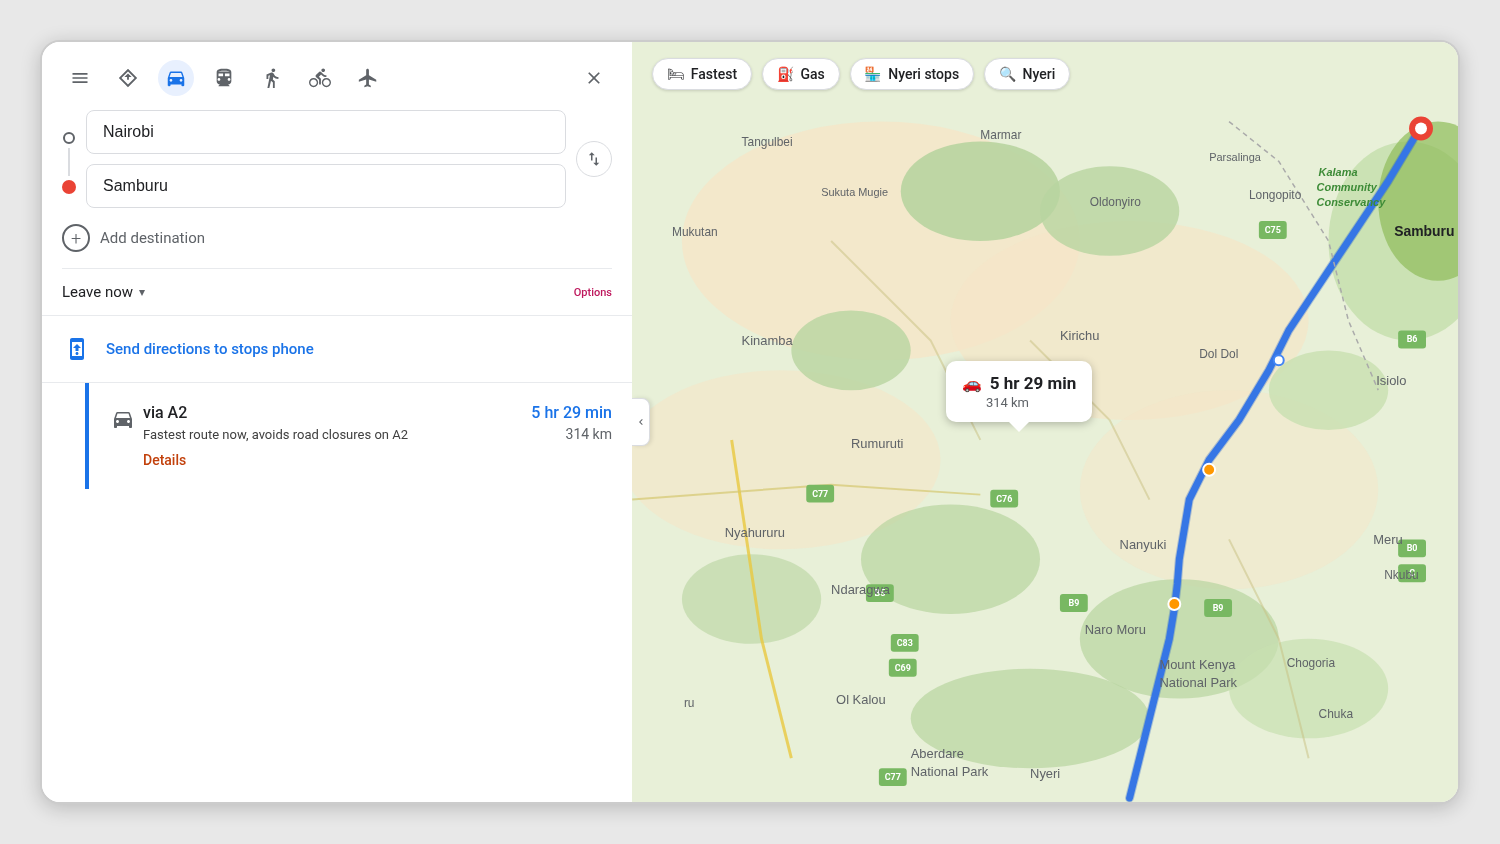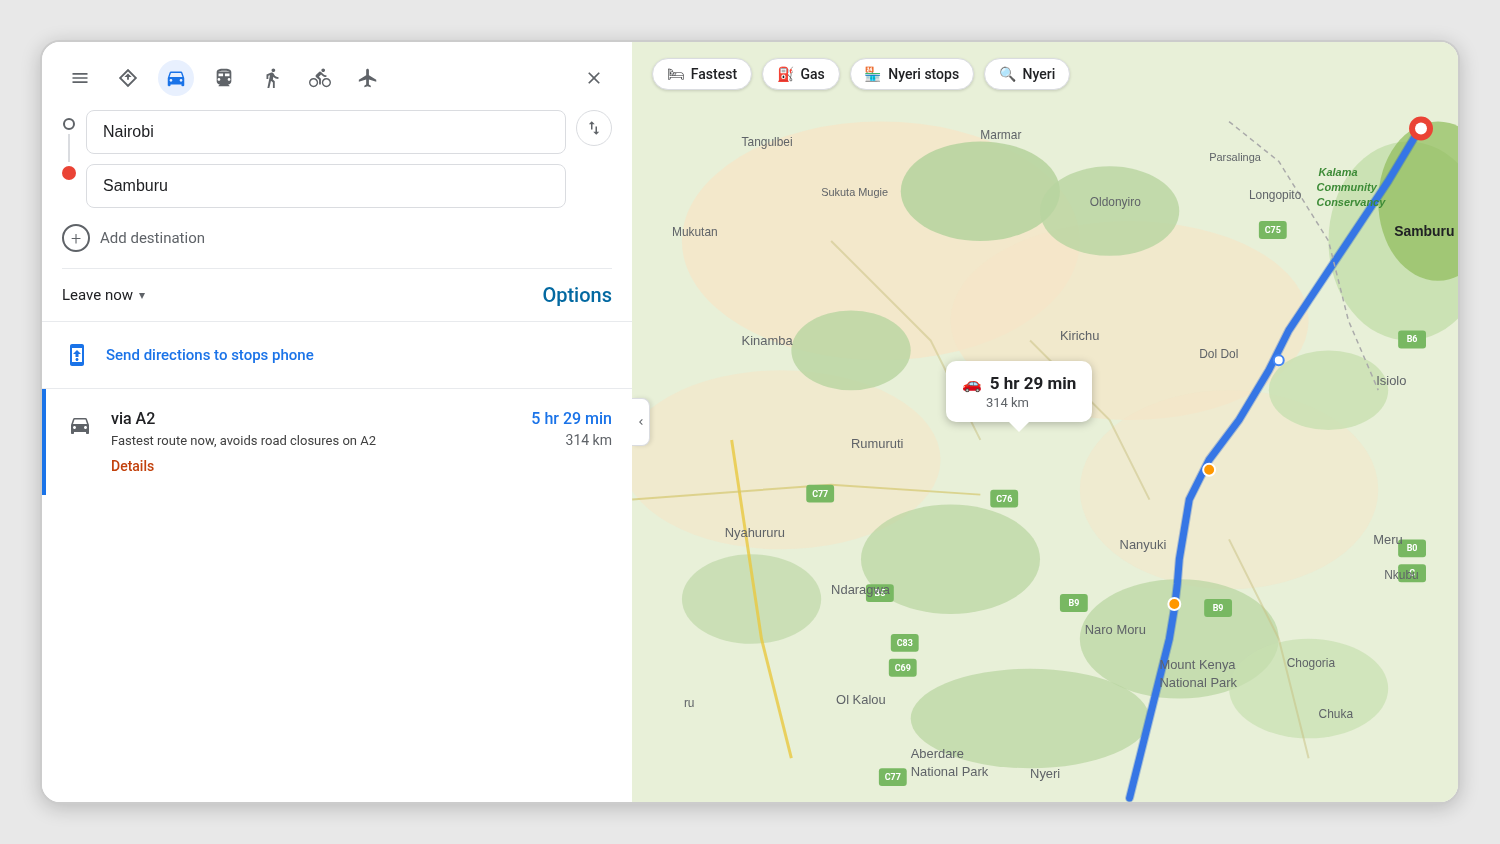--- a/index.html
+++ b/index.html
@@ -63,21 +63,21 @@
       cursor: pointer;
       border-radius: 50%;
       color: #5f6368;
       font-size: 20px;
     }
 
     
     .inputs-area {
       padding: 0 20px 0 20px;
       display: flex;
-      align-items: flex-start;
+      align-items: center;
       gap: 0;
     }
     .route-dots {
       display: flex;
       flex-direction: column;
       align-items: center;
       gap: 0;
       margin-right: 10px;
       padding-top: 8px;
     }
@@ -181,22 +181,22 @@
       font-family: inherit;
     }
     .chevron-down {
       font-size: 12px;
       color: #5f6368;
     }
     .options-btn {
       background: none;
       border: none;
       cursor: pointer;
-      font-size: 20px;
-      color: #0369a1;
+      font-size: 11px;
+      color: #be185d;
       font-family: inherit;
       font-weight: 500;
     }
 
     .divider2 {
       height: 1px;
       background: #e8eaed;
       margin: 0;
     }
 
@@ -224,23 +224,24 @@
     .divider3 {
       height: 1px;
       background: #e8eaed;
     }
 
     
     .route-result {
       display: flex;
       align-items: flex-start;
       padding: 20px 20px;
-      gap: 17px;
+      gap: 6px;
       position: relative;
       border-left: 4px solid #1a73e8;
+      margin-left: 43px;
     }
     .route-car-icon {
       width: 28px;
       height: 28px;
       display: flex;
       align-items: center;
       justify-content: center;
       color: #5f6368;
       font-size: 22px;
       margin-top: 2px;

